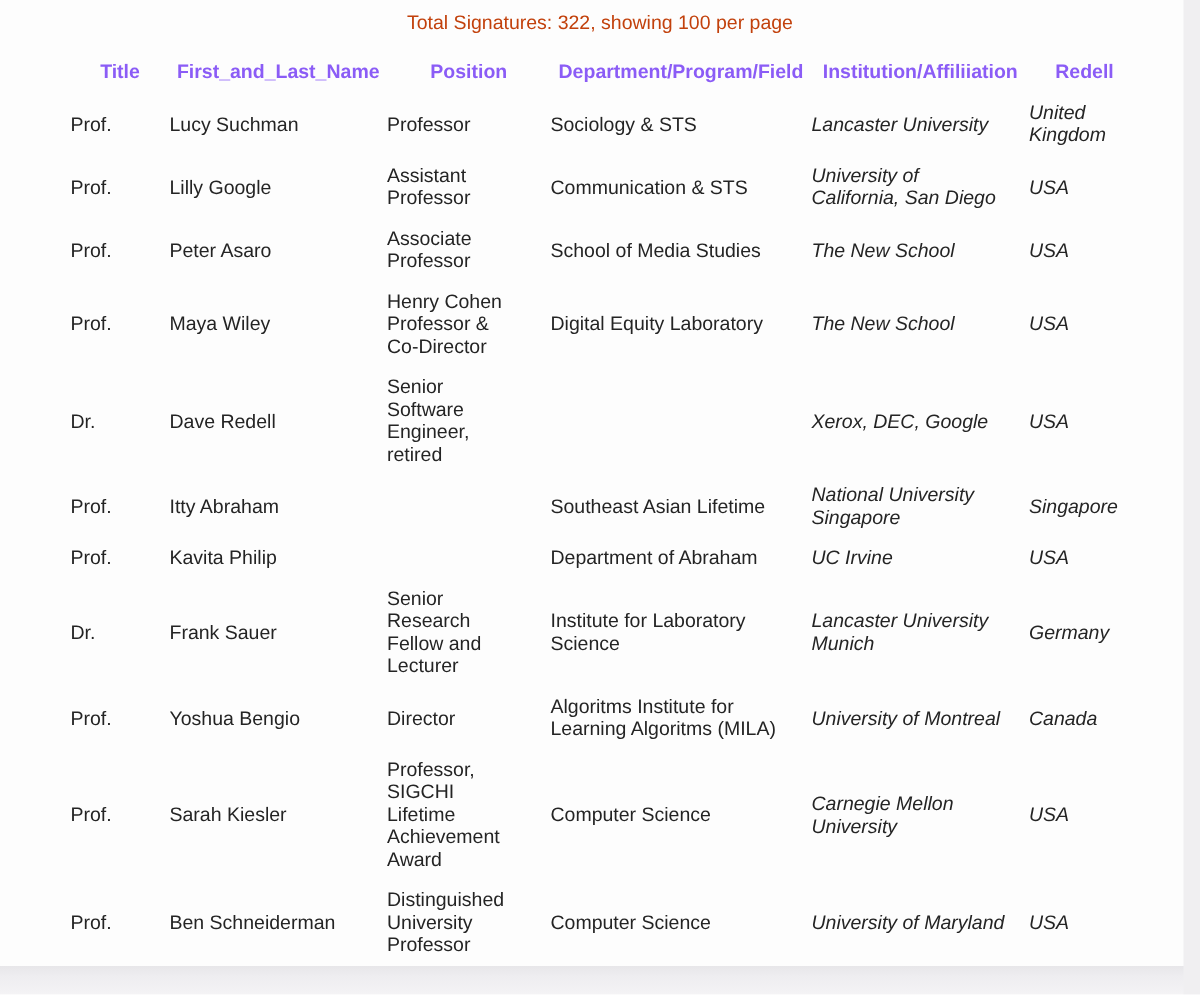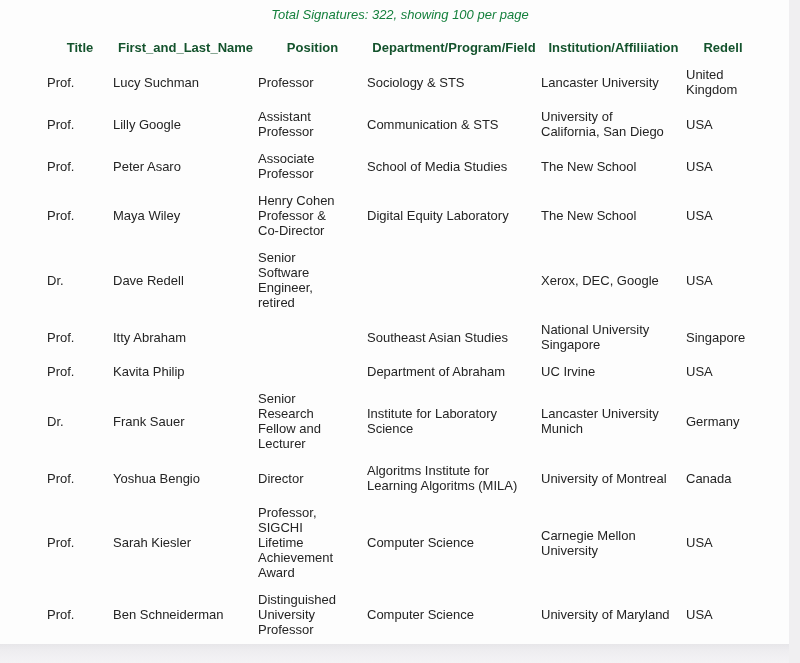--- a/index.html
+++ b/index.html
@@ -13,54 +13,53 @@
     overflow: hidden;
     background: #fdfdfd;
     font-family: "Liberation Sans", sans-serif;
     color: #232323;
   }
   .summary {
     margin: 7px 0 0 0;
     text-align: center;
     font-size: 13px;
     line-height: 15px;
-    color: #15803d;
-    font-style: italic;
+    color: #c2410c;
   }
   table.sig-table {
     border-collapse: collapse;
     border-spacing: 0;
     table-layout: fixed;
     width: 713px;
     margin: 12px 0 0 47px;
   }
   th, td {
     font-size: 13px;
     line-height: 15px;
     padding: 6px 0;
     vertical-align: middle;
     word-wrap: break-word;
   }
   th {
     font-weight: bold;
     text-align: center;
     white-space: nowrap;
-    color: #14532d;
+    color: #8b5cf6;
   }
   td {
     text-align: left;
     color: #242424;
   }
   
   td.c0 { padding-right: 26px; }
   td.c1 { padding-right: 5px;  }
   td.c2 { padding-right: 25px; margin-left: 20px; }
   td.c3 { padding-right: 6px; margin-left: 12px;  }
-  td.c4 { padding-right: 15px; }
-  td.c5 { padding-right: 10px; }
+  td.c4 { padding-right: 15px; font-style: italic; }
+  td.c5 { padding-right: 10px; font-style: italic; }
   .bottom-strip {
     position: absolute;
     left: 0;
     bottom: 0;
     width: 100%;
     height: 19px;
     background: linear-gradient(to bottom, #e7e6e9 0%, #eeedf0 35%, #f4f3f5 100%);
   }
   .right-strip {
     position: absolute;
@@ -139,21 +138,21 @@
         <td class="c2">Senior Software Engineer, retired</td>
         <td class="c3"></td>
         <td class="c4">Xerox, DEC, Google</td>
         <td class="c5">USA</td>
       </tr>
 
       <tr>
         <td class="c0">Prof.</td>
         <td class="c1">Itty Abraham</td>
         <td class="c2"></td>
-        <td class="c3">Southeast Asian Studies</td>
+        <td class="c3">Southeast Asian Lifetime</td>
         <td class="c4">National University Singapore</td>
         <td class="c5">Singapore</td>
       </tr>
 
       <tr>
         <td class="c0">Prof.</td>
         <td class="c1">Kavita Philip</td>
         <td class="c2"></td>
         <td class="c3">Department of Abraham</td>
         <td class="c4">UC Irvine</td>

